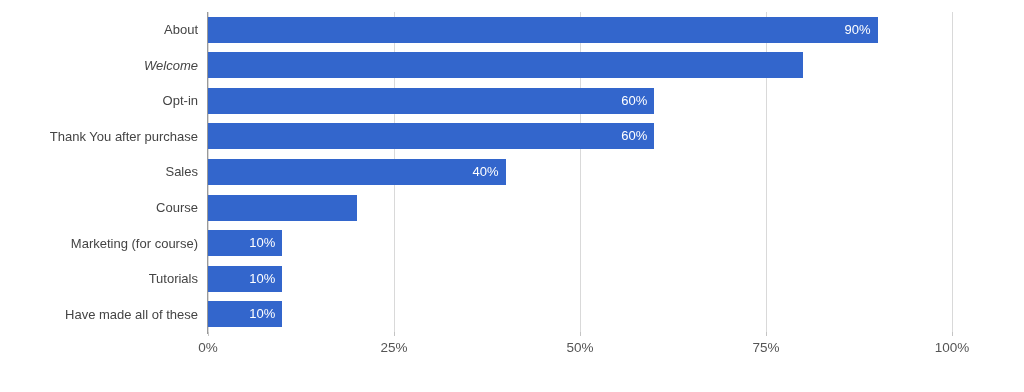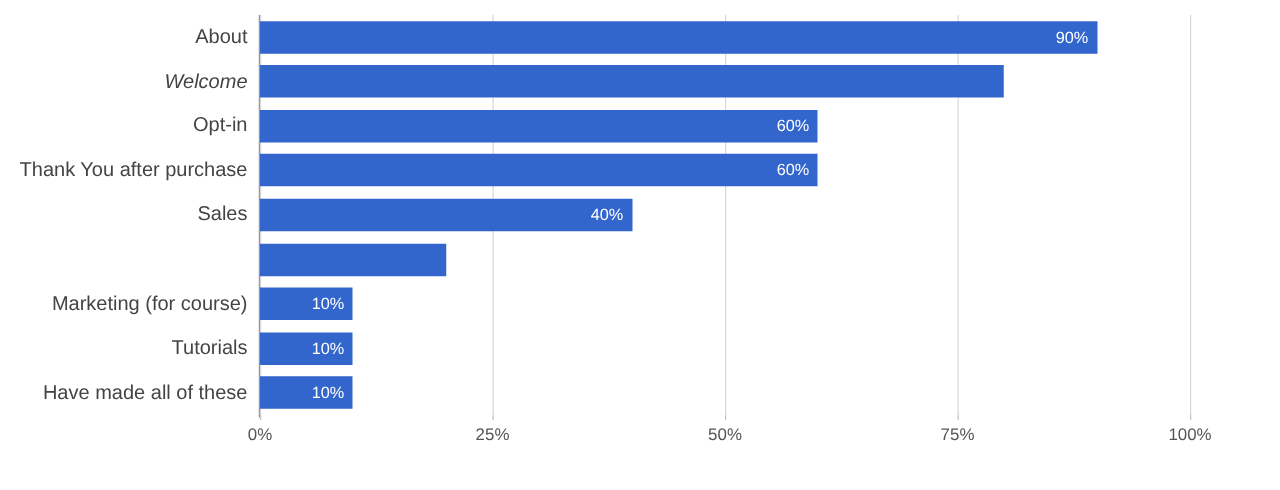--- a/index.html
+++ b/index.html
@@ -87,21 +87,21 @@
     height: 320px;
   }
   .cat-label-item {
     position: absolute;
     left: 0;
     width: 198px;
     height: 35.6px;
     line-height: 35.6px;
     text-align: right;
     color: #444444;
-    font-size: 16px;
+    font-size: 13px;
     white-space: nowrap;
     font-family: "Liberation Sans", sans-serif;
   }
 
   .tick-label {
     position: absolute;
     top: 340px;
     transform: translateX(-50%);
     color: #555555;
     font-size: 13.5px;
@@ -121,20 +121,21 @@
 <body>
 
 <div id="chart-root">
 
   <div class="cat-label-wrap">
       <div class="cat-label-item" style="top: 0px;">About</div>
       <div class="cat-label-item" style="top: 35.6px; font-style: italic;">Welcome</div>
       <div class="cat-label-item" style="top: 71.2px;">Opt-in</div>
       <div class="cat-label-item" style="top: 106.8px;">Thank You after purchase</div>
       <div class="cat-label-item" style="top: 142.4px;">Sales</div>
+      <div class="cat-label-item" style="top: 178px;">Course</div>
       <div class="cat-label-item" style="top: 213.6px;">Marketing (for course)</div>
       <div class="cat-label-item" style="top: 249.2px;">Tutorials</div>
       <div class="cat-label-item" style="top: 284.8px;">Have made all of these</div>
     </div>
 
   <div class="plot-area">
     <div id="gridlines">
         <div class="gridline" style="left: 0px;"></div>
         <div class="gridline" style="left: 186px;"></div>
         <div class="gridline" style="left: 372px;"></div>

